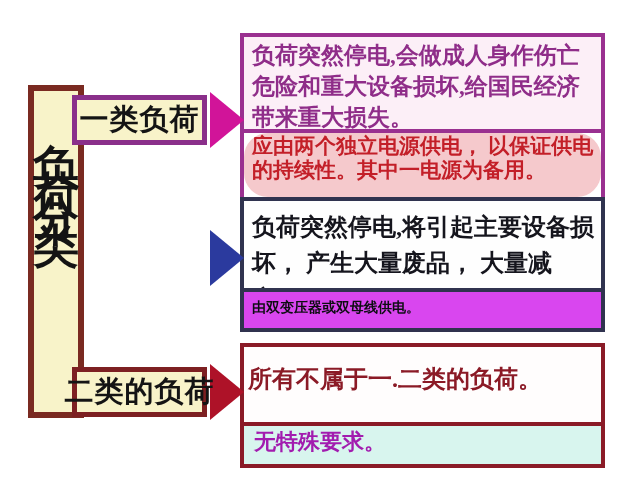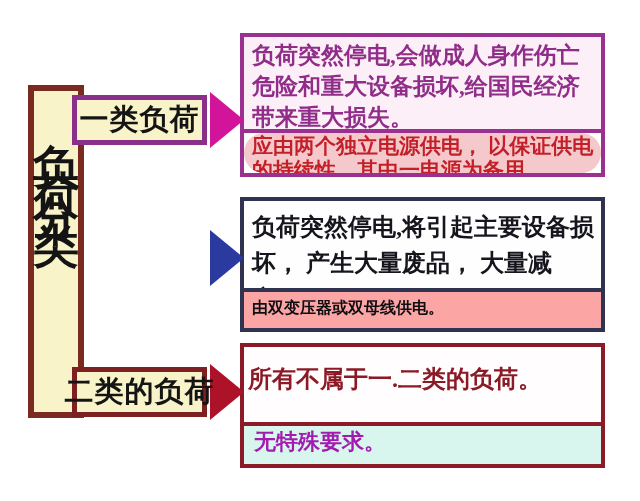--- a/index.html
+++ b/index.html
@@ -84,21 +84,21 @@
     box-sizing: border-box;
     display: flex;
     flex-direction: column;
   }
   .sec {
     box-sizing: border-box;
     font-weight: bold;
     overflow: hidden;
   }
 
-  .box-1 { top: 33px; height: 144px; border: 4px solid #9a3090; }
+  .box-1 { top: 33px; height: 168px; border: 4px solid #9a3090; }
   .box-1 .definition {
     height: 96px;
     background: #fceff7;
     color: #8f2d89;
     font-size: 23px;
     line-height: 31px;
     padding: 3px 6px 0 8px;
     border-bottom: 4px solid #9a3090;
   }
   .box-1 .requirement {
@@ -116,23 +116,23 @@
     height: 91px;
     background: #fefefe;
     color: #15151d;
     font-size: 24px;
     line-height: 36px;
     padding: 8px 6px 0 8px;
     border-bottom: 4px solid #30334f;
   }
   .box-2 .requirement {
     flex: 1;
-    background: #fca5a5;
+    background: #d946ef;
     color: #0d0d12;
-    font-size: 16px;
+    font-size: 14px;
     line-height: 32px;
     padding: 0 6px 0 8px;
   }
 
   .box-3 { top: 343px; height: 125px; border: 4px solid #8a1b27; }
   .box-3 .definition {
     height: 79px;
     background: #fffdfd;
     color: #8b1a26;
     font-size: 24px;

